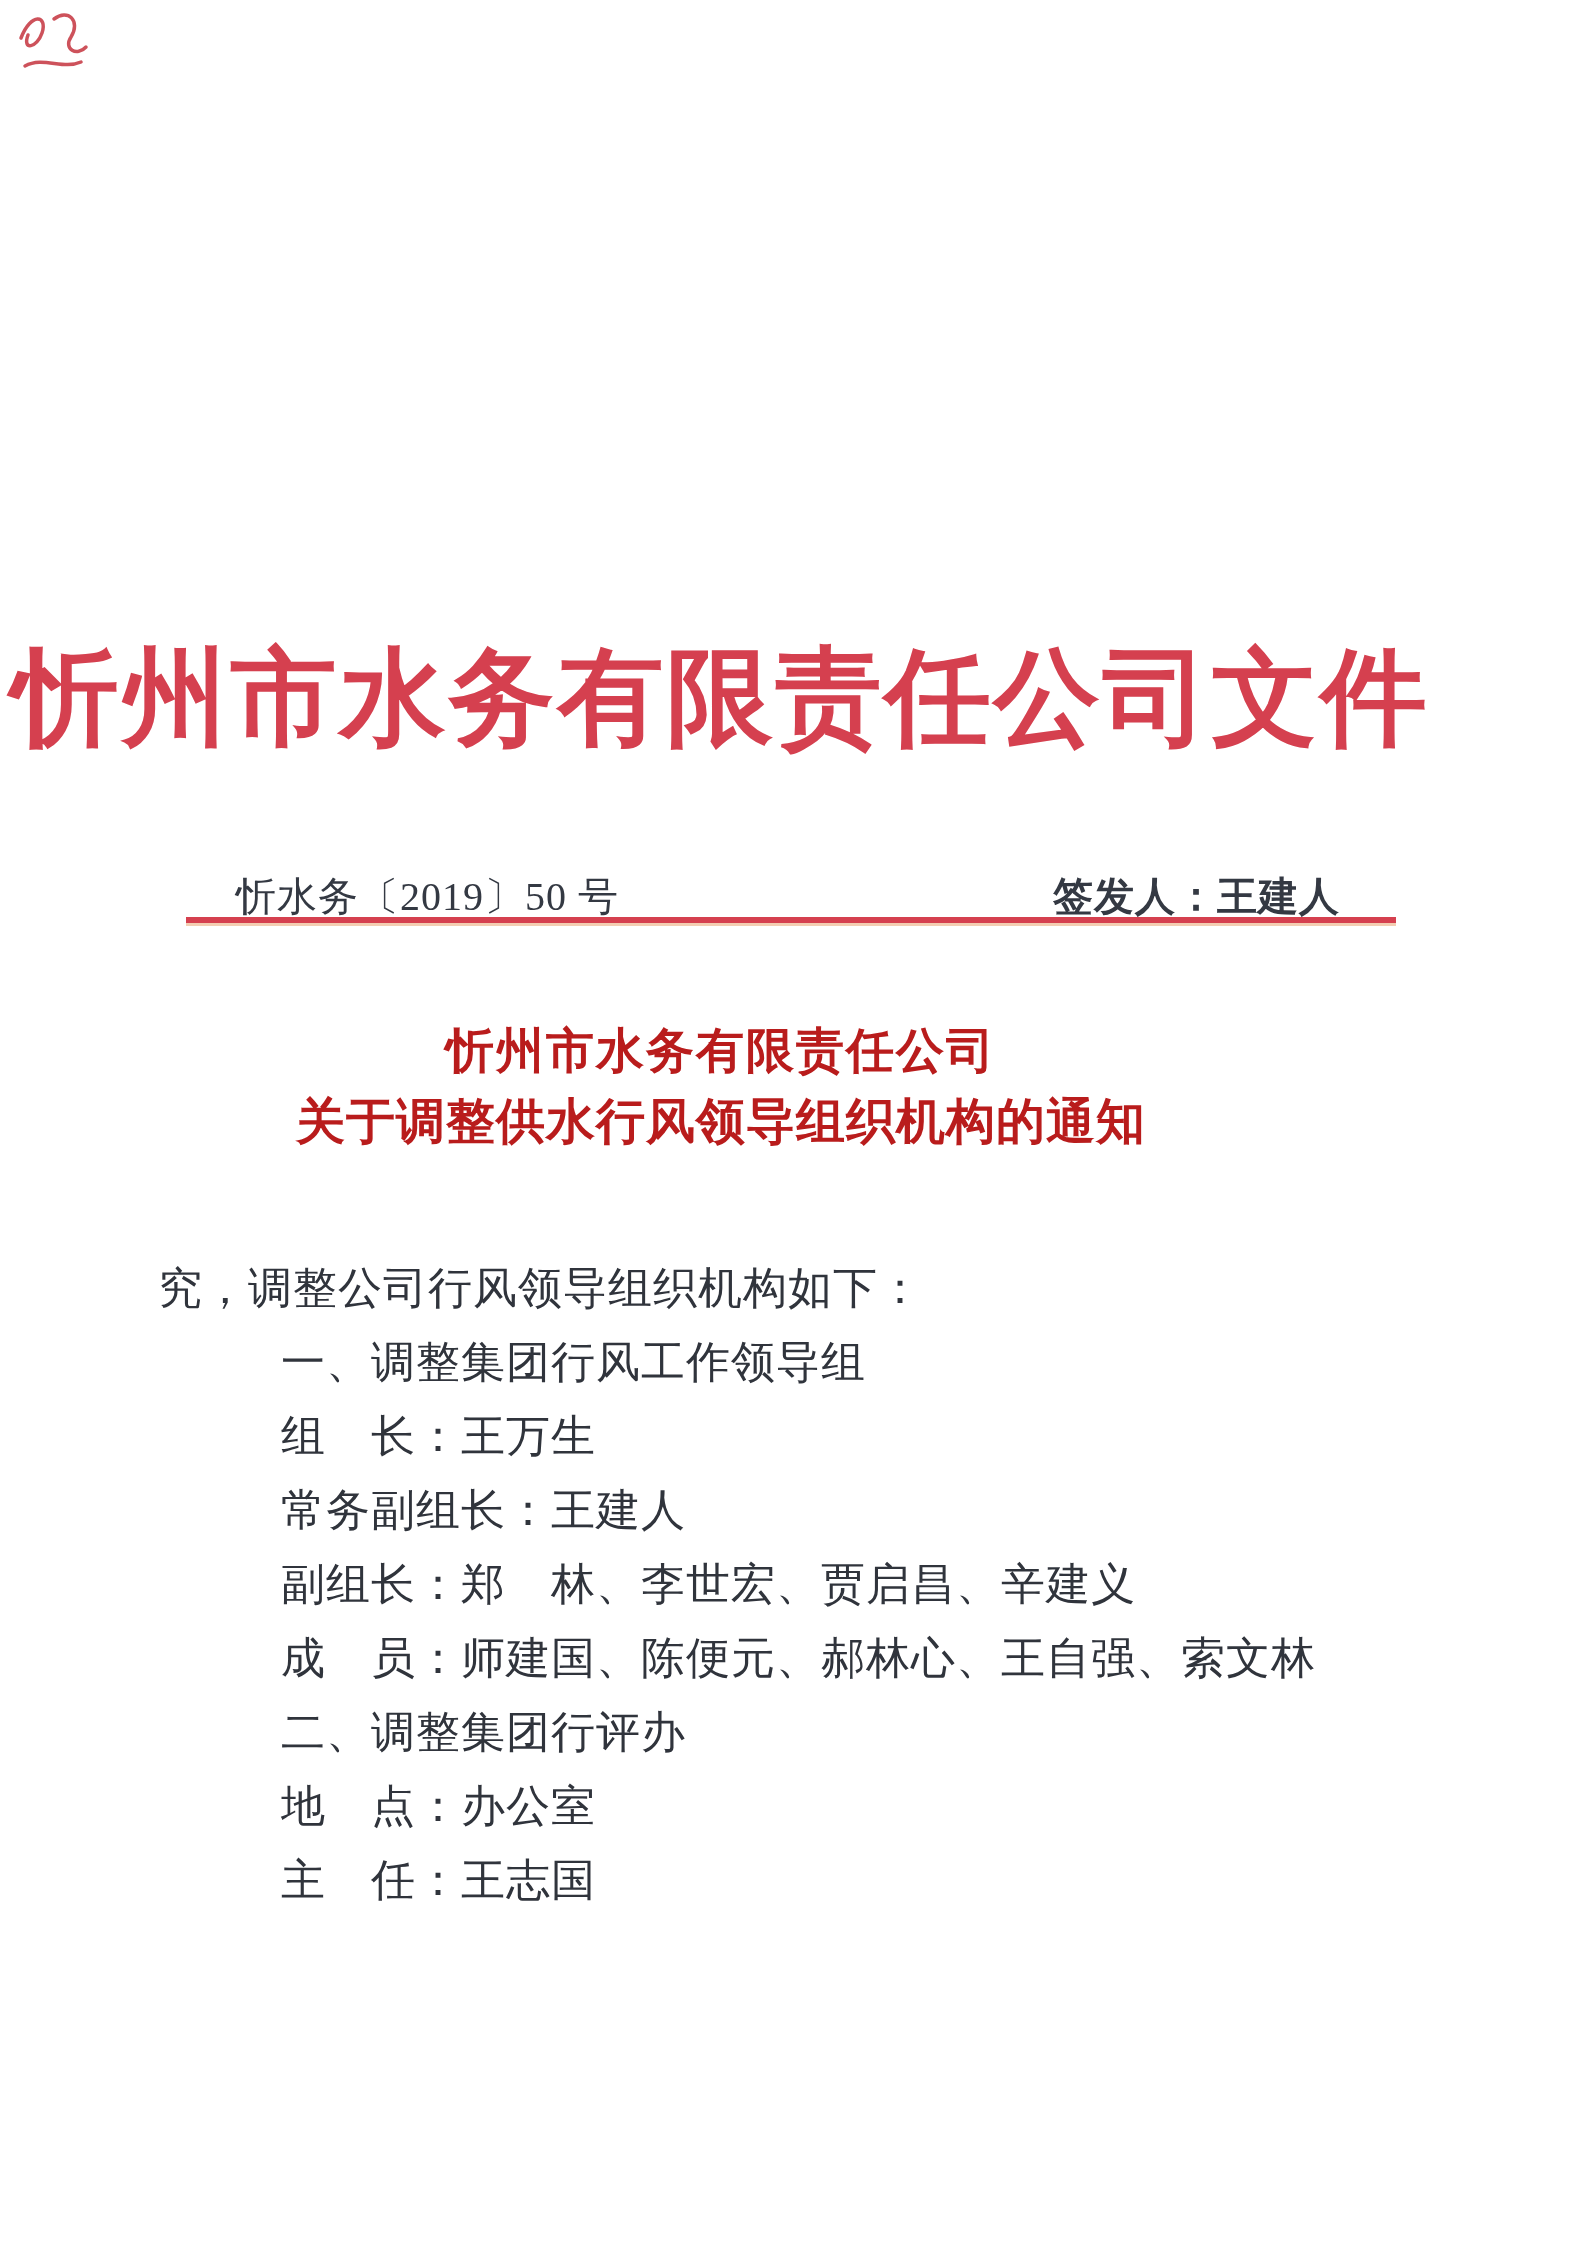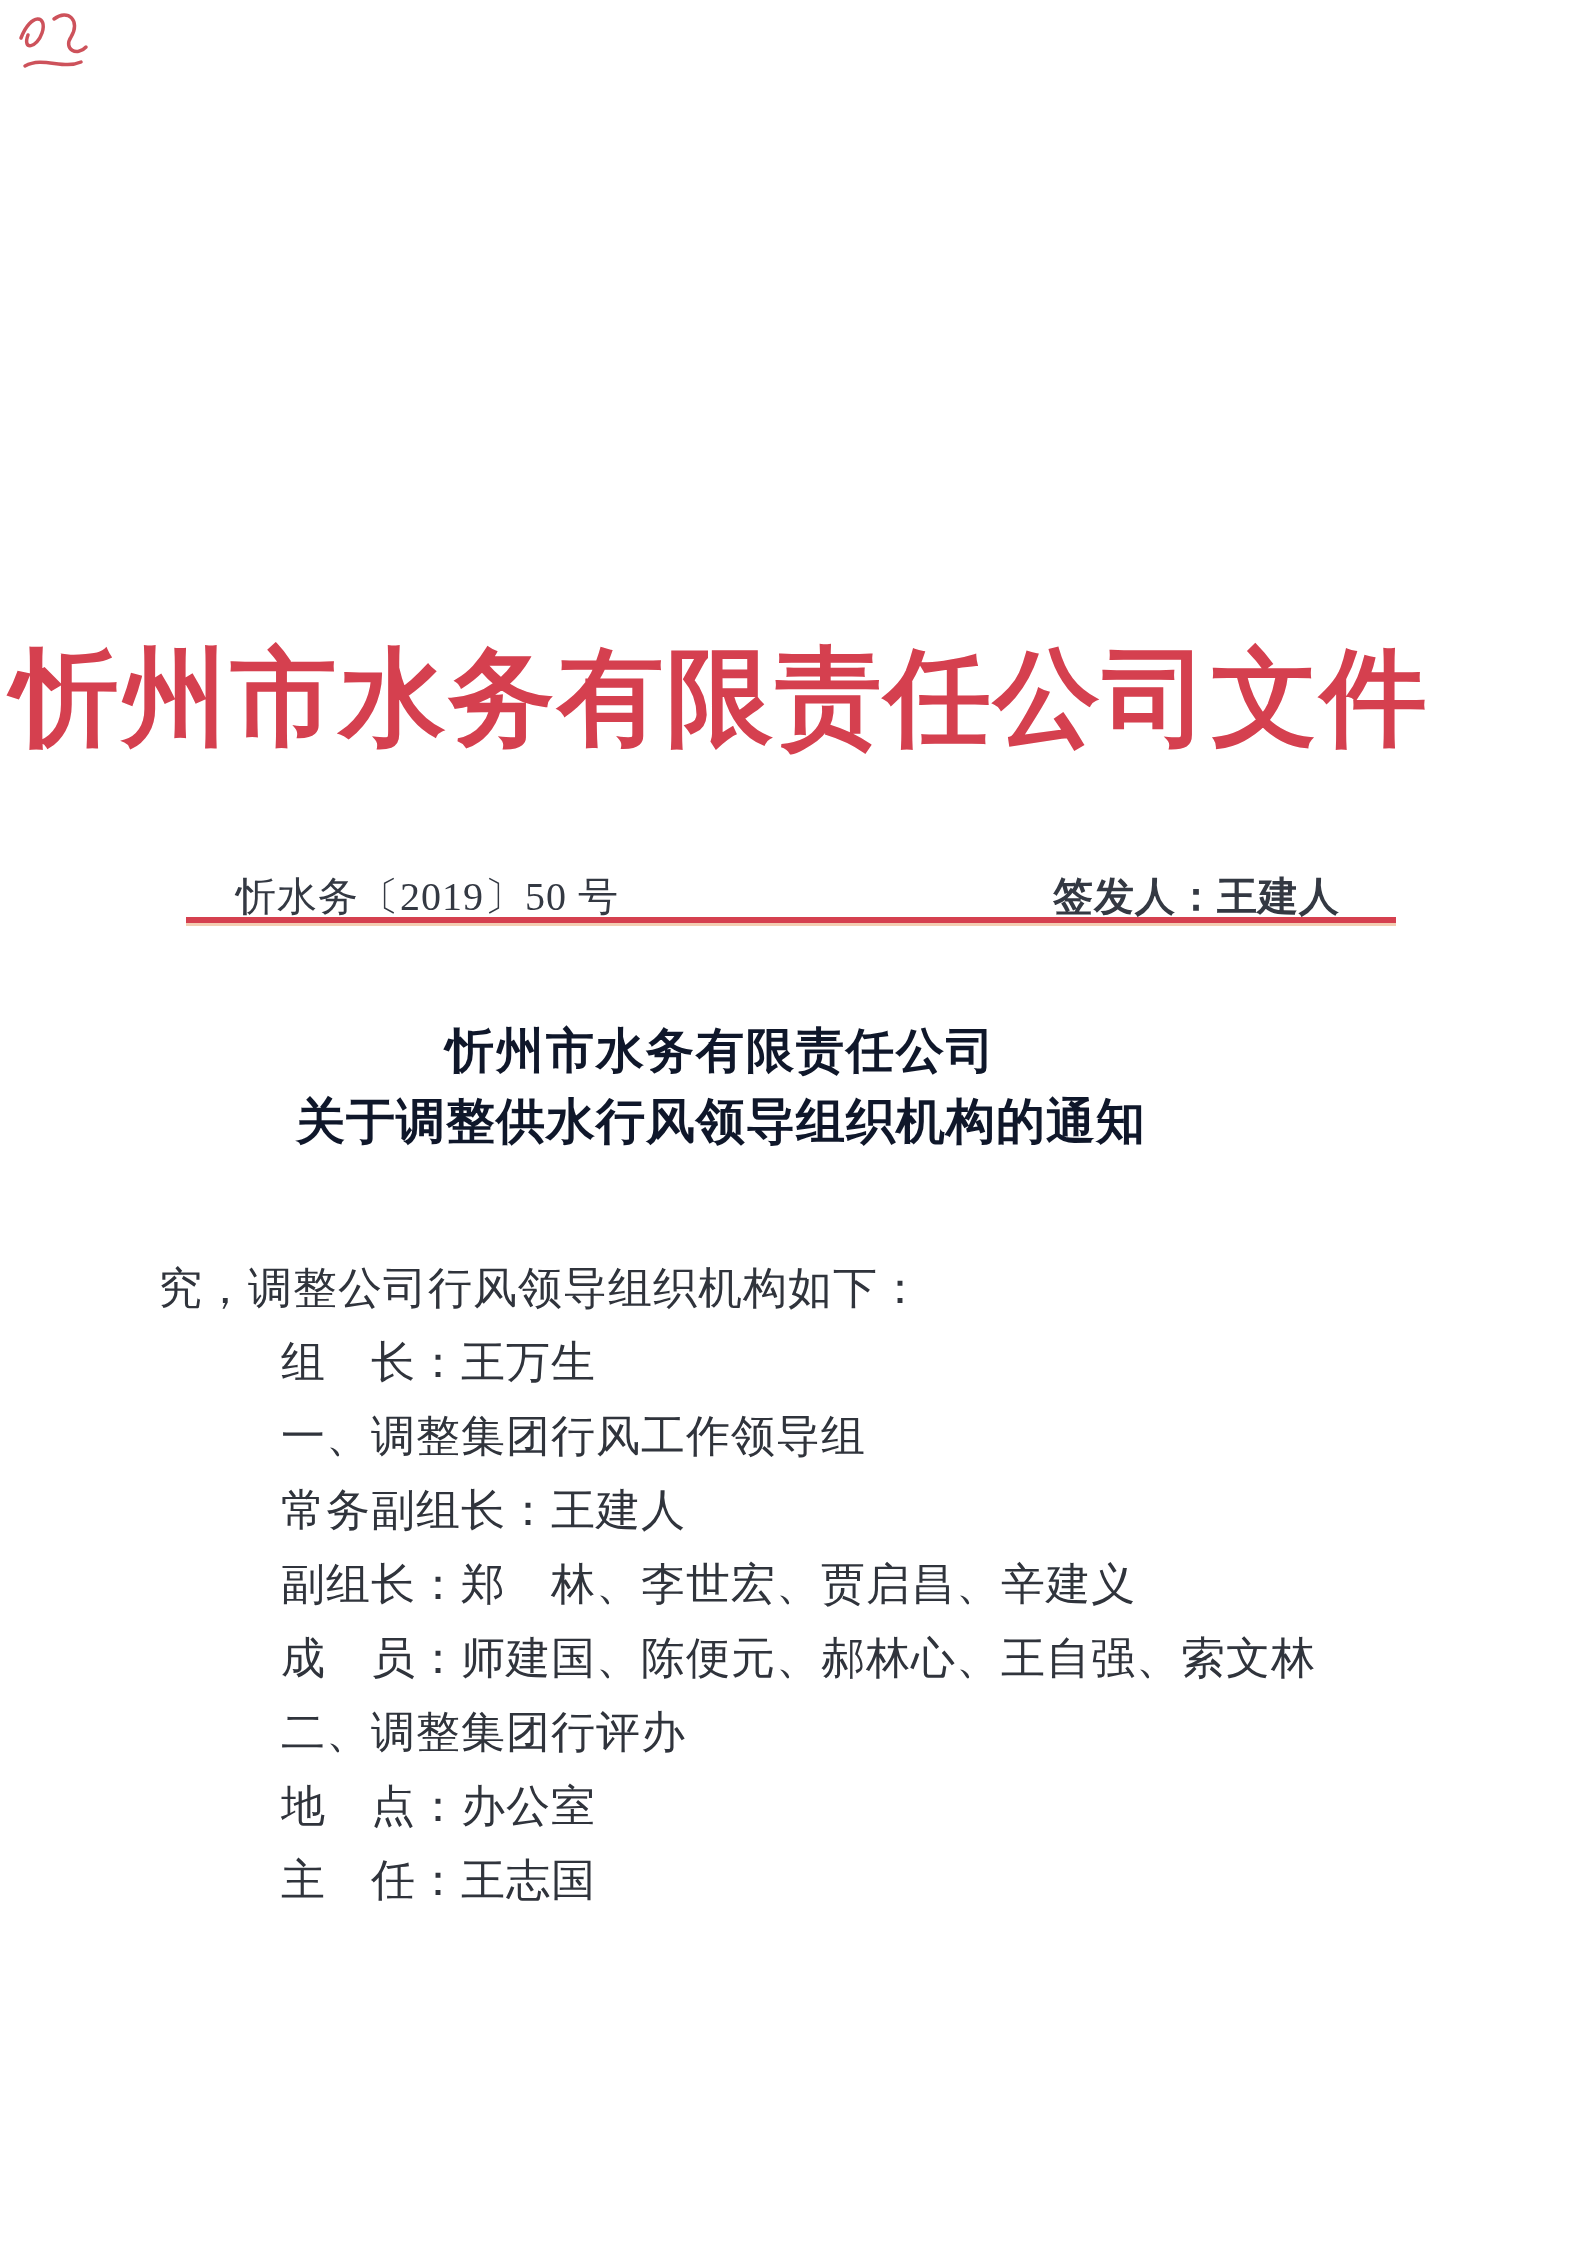--- a/index.html
+++ b/index.html
@@ -60,21 +60,21 @@
     box-shadow: 0 3px 0 rgba(228, 146, 84, 0.45);
   }
 
   
   .title {
     position: absolute;
     top: 1016px;
     left: 0;
     width: 100%;
     text-align: center;
-    color: #0f172a;
+    color: #b91c1c;
     font-weight: bold;
     white-space: nowrap;
   }
   .title .t1 { font-size: 48px; line-height: 70px; letter-spacing: 2px; }
   .title .t2 { font-size: 49px; line-height: 72px; letter-spacing: 1px; }
 
   
   .body-block {
     position: absolute;
     top: 1252px;
@@ -110,22 +110,22 @@
 
   <div class="rule"></div>
 
   <div class="title">
     <div class="t1">忻州市水务有限责任公司</div>
     <div class="t2">关于调整供水行风领导组织机构的通知</div>
   </div>
 
   <div class="body-block">
     <div class="line">究，调整公司行风领导组织机构如下：</div>
+    <div class="line item">一、调整集团行风工作领导组</div>
     <div class="line item">组　长：王万生</div>
-    <div class="line item">一、调整集团行风工作领导组</div>
     <div class="line item">常务副组长：王建人</div>
     <div class="line item">副组长：郑　林、李世宏、贾启昌、辛建义</div>
     <div class="line item">成　员：师建国、陈便元、郝林心、王自强、索文林</div>
     <div class="line item">二、调整集团行评办</div>
     <div class="line item">地　点：办公室</div>
     <div class="line item">主　任：王志国</div>
   </div>
 
 </div>
 

